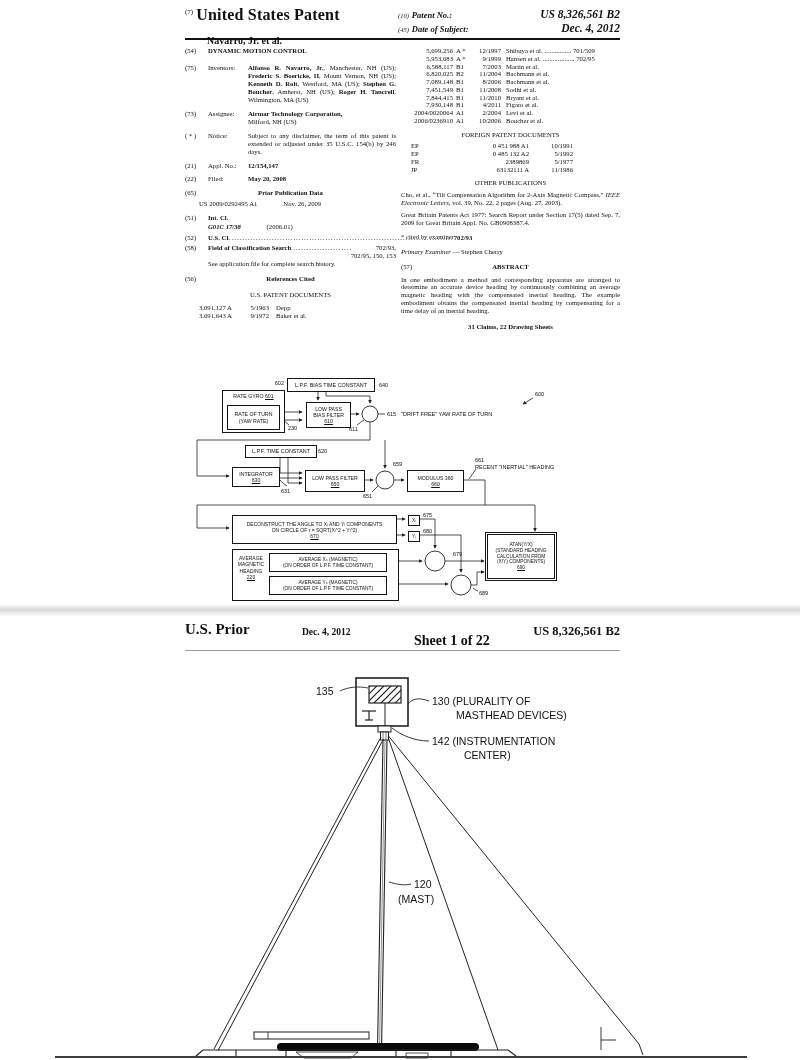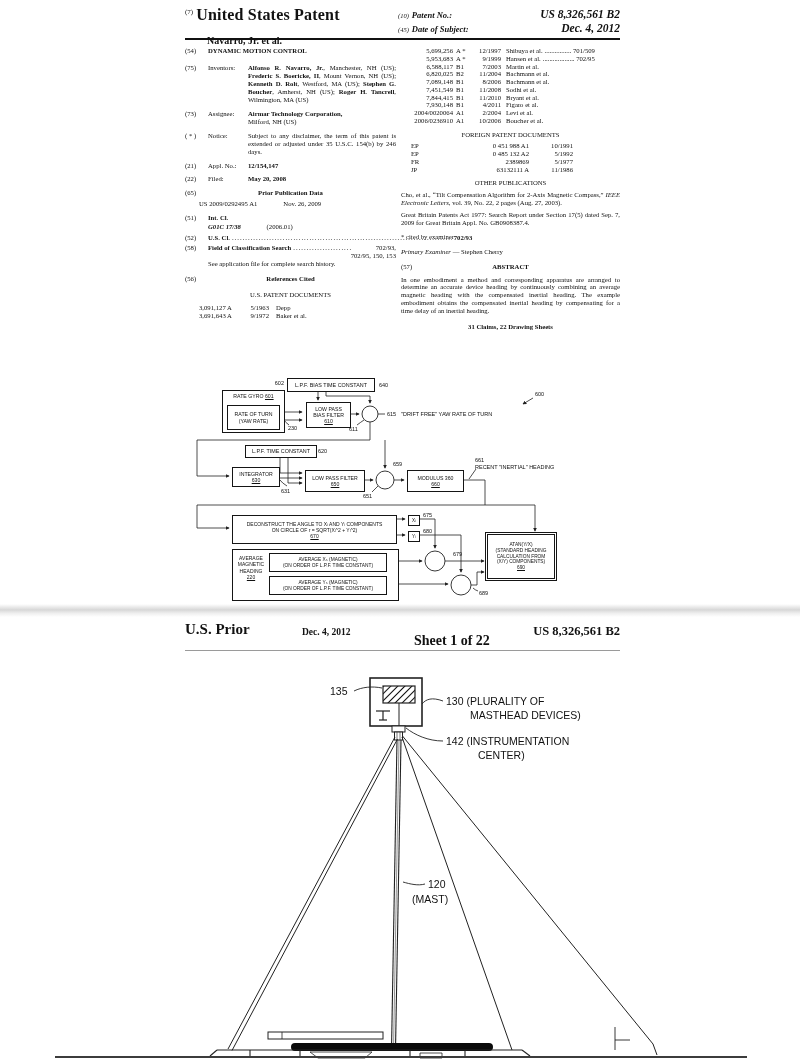--- a/index.html
+++ b/index.html
@@ -73,21 +73,21 @@
   .rt{font-family:"Liberation Sans","DejaVu Sans",sans-serif;font-size:5.5px;fill:#111;}
   
   #pagebreak{position:absolute;left:0;top:604px;width:800px;height:13px;
              background:linear-gradient(#ffffff 0%,#d7d7d7 45%,#eeeeee 70%,#ffffff 100%);}
   #p2-header{position:absolute;left:185px;top:621px;width:435px;height:24px;}
   #p2-title{position:absolute;left:0;top:0;font-size:15px;font-weight:bold;}
   #p2-date{position:absolute;left:117px;top:6px;font-size:9.5px;font-weight:bold;}
   #p2-sheet{position:absolute;left:205px;top:12px;font-size:14px;font-weight:bold;margin-left:24px;}
   #p2-no{position:absolute;right:0;top:3px;font-size:12.5px;font-weight:bold;}
   #p2-rule{position:absolute;left:185px;top:650px;width:435px;border-top:1px solid #9a9a9a;}
-  #boatfig{position:absolute;left:110px;top:655px;width:580px;height:405px;}
+  #boatfig{position:absolute;left:96px;top:655px;width:580px;height:405px;}
   .figlbl{font-family:"Liberation Sans","DejaVu Sans",sans-serif;font-size:10.5px;fill:#111;}
   #waterline{position:absolute;left:55px;top:1056px;width:692px;height:1.6px;background:#3c3c3c;}
 </style>
 </head>
 <body>
 
 <div id="stage">
 
   <div id="p1-header">
     <div class="h-left">

